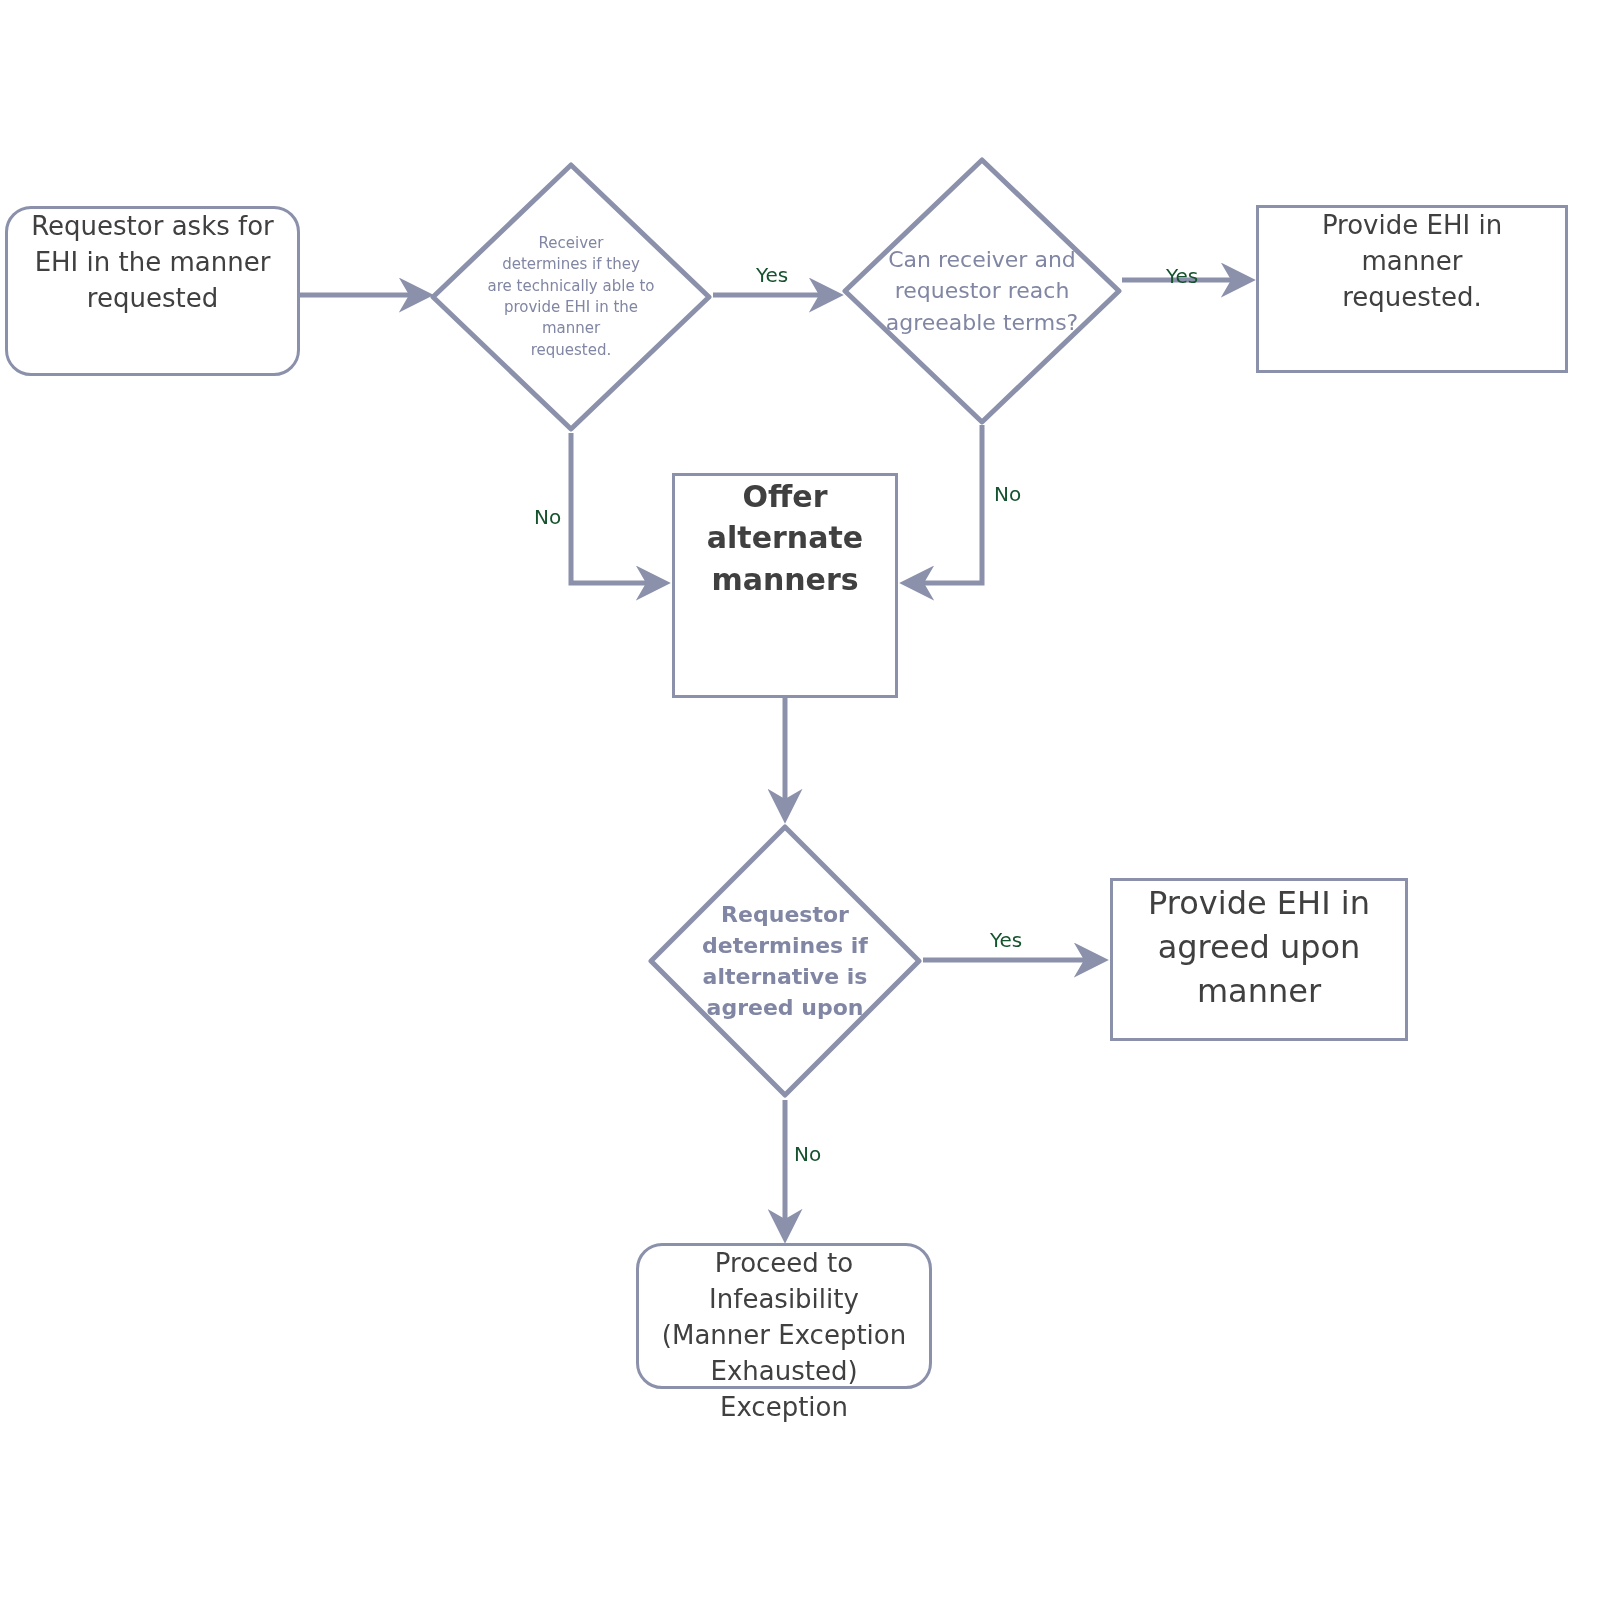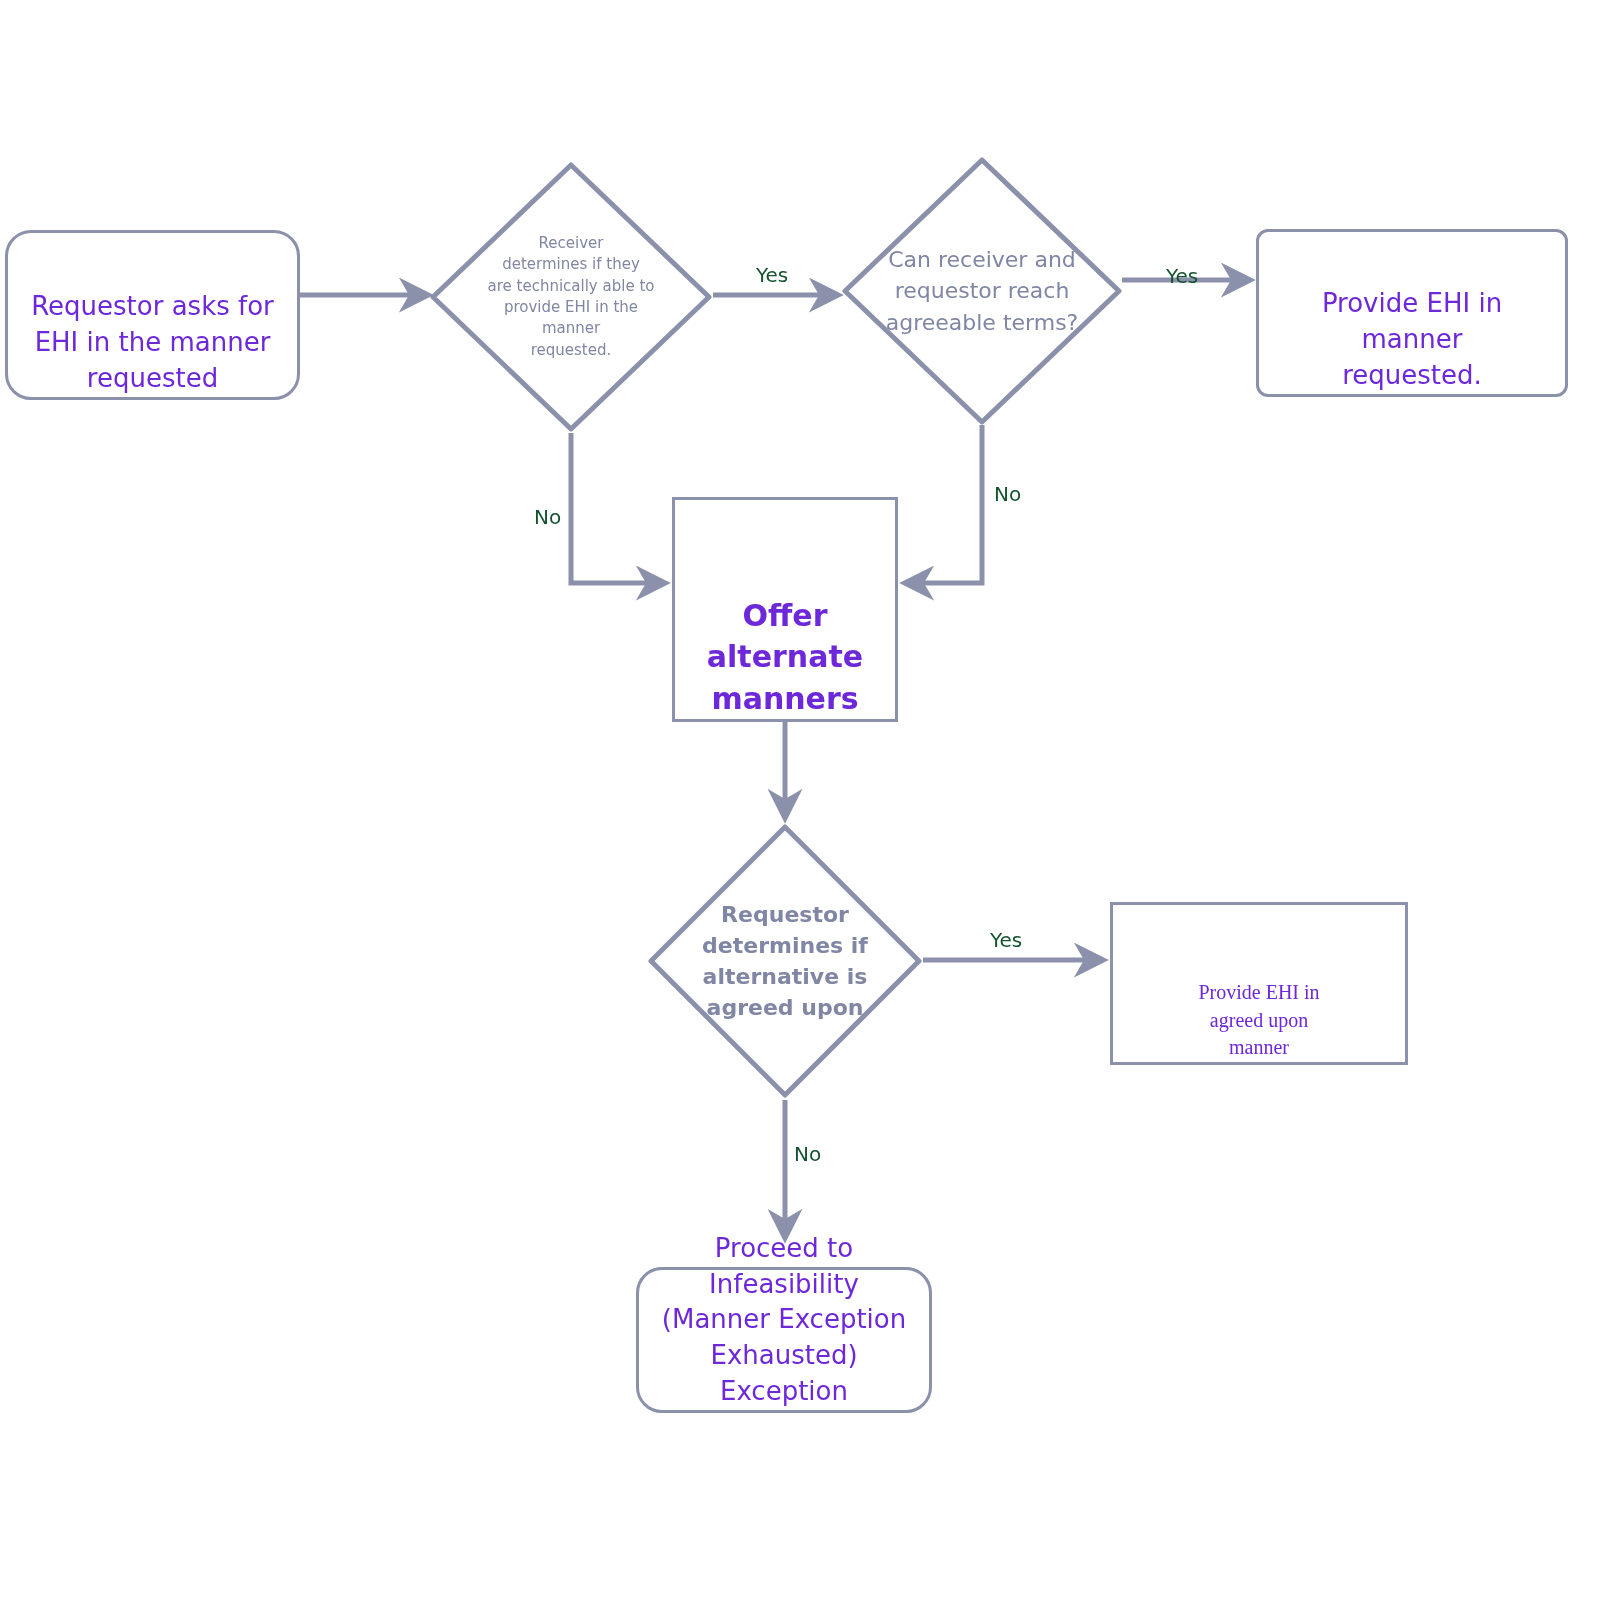--- a/index.html
+++ b/index.html
@@ -21,26 +21,25 @@
     left: 0;
     top: 0;
     width: 1600px;
     height: 1600px;
     pointer-events: none;
   }
   .node {
     position: absolute;
     box-sizing: border-box;
     display: flex;
-    align-items: flex-end;
+    align-items: flex-start;
     justify-content: center;
     text-align: center;
-    color: #6d28d9;
+    color: #404040;
     line-height: 1.38;
-    margin-top: 24px;
   }
   .rect {
     border: 3px solid #8b90ab;
     background: #ffffff;
   }
   .rounded {
     border: 3px solid #8b90ab;
     background: #ffffff;
     border-radius: 26px;
   }
@@ -74,23 +73,23 @@
   }
   .edge-label {
     position: absolute;
     color: #14532d;
     font-size: 20px;
     white-space: nowrap;
     font-family: "DejaVu Sans", sans-serif;
   }
   
   #node-start     { font-size: 26px; }
-  #node-provide1  { font-size: 26px; border-radius: 12px; }
+  #node-provide1  { font-size: 26px; }
   #node-offer     { font-size: 30px; }
-  #node-provide2  { font-size: 20px; font-family: Liberation Serif, serif; }
+  #node-provide2  { font-size: 32px; }
   #node-infeasible{ font-size: 26px; }
   #node-dec1 .diamond-text { font-size: 15px; }
   #node-dec2 .diamond-text { font-size: 22px; }
   #node-dec3 .diamond-text { font-size: 22px; font-weight: bold; }
 </style>
 </head>
 <body>
 
 <div id="canvas">
 

